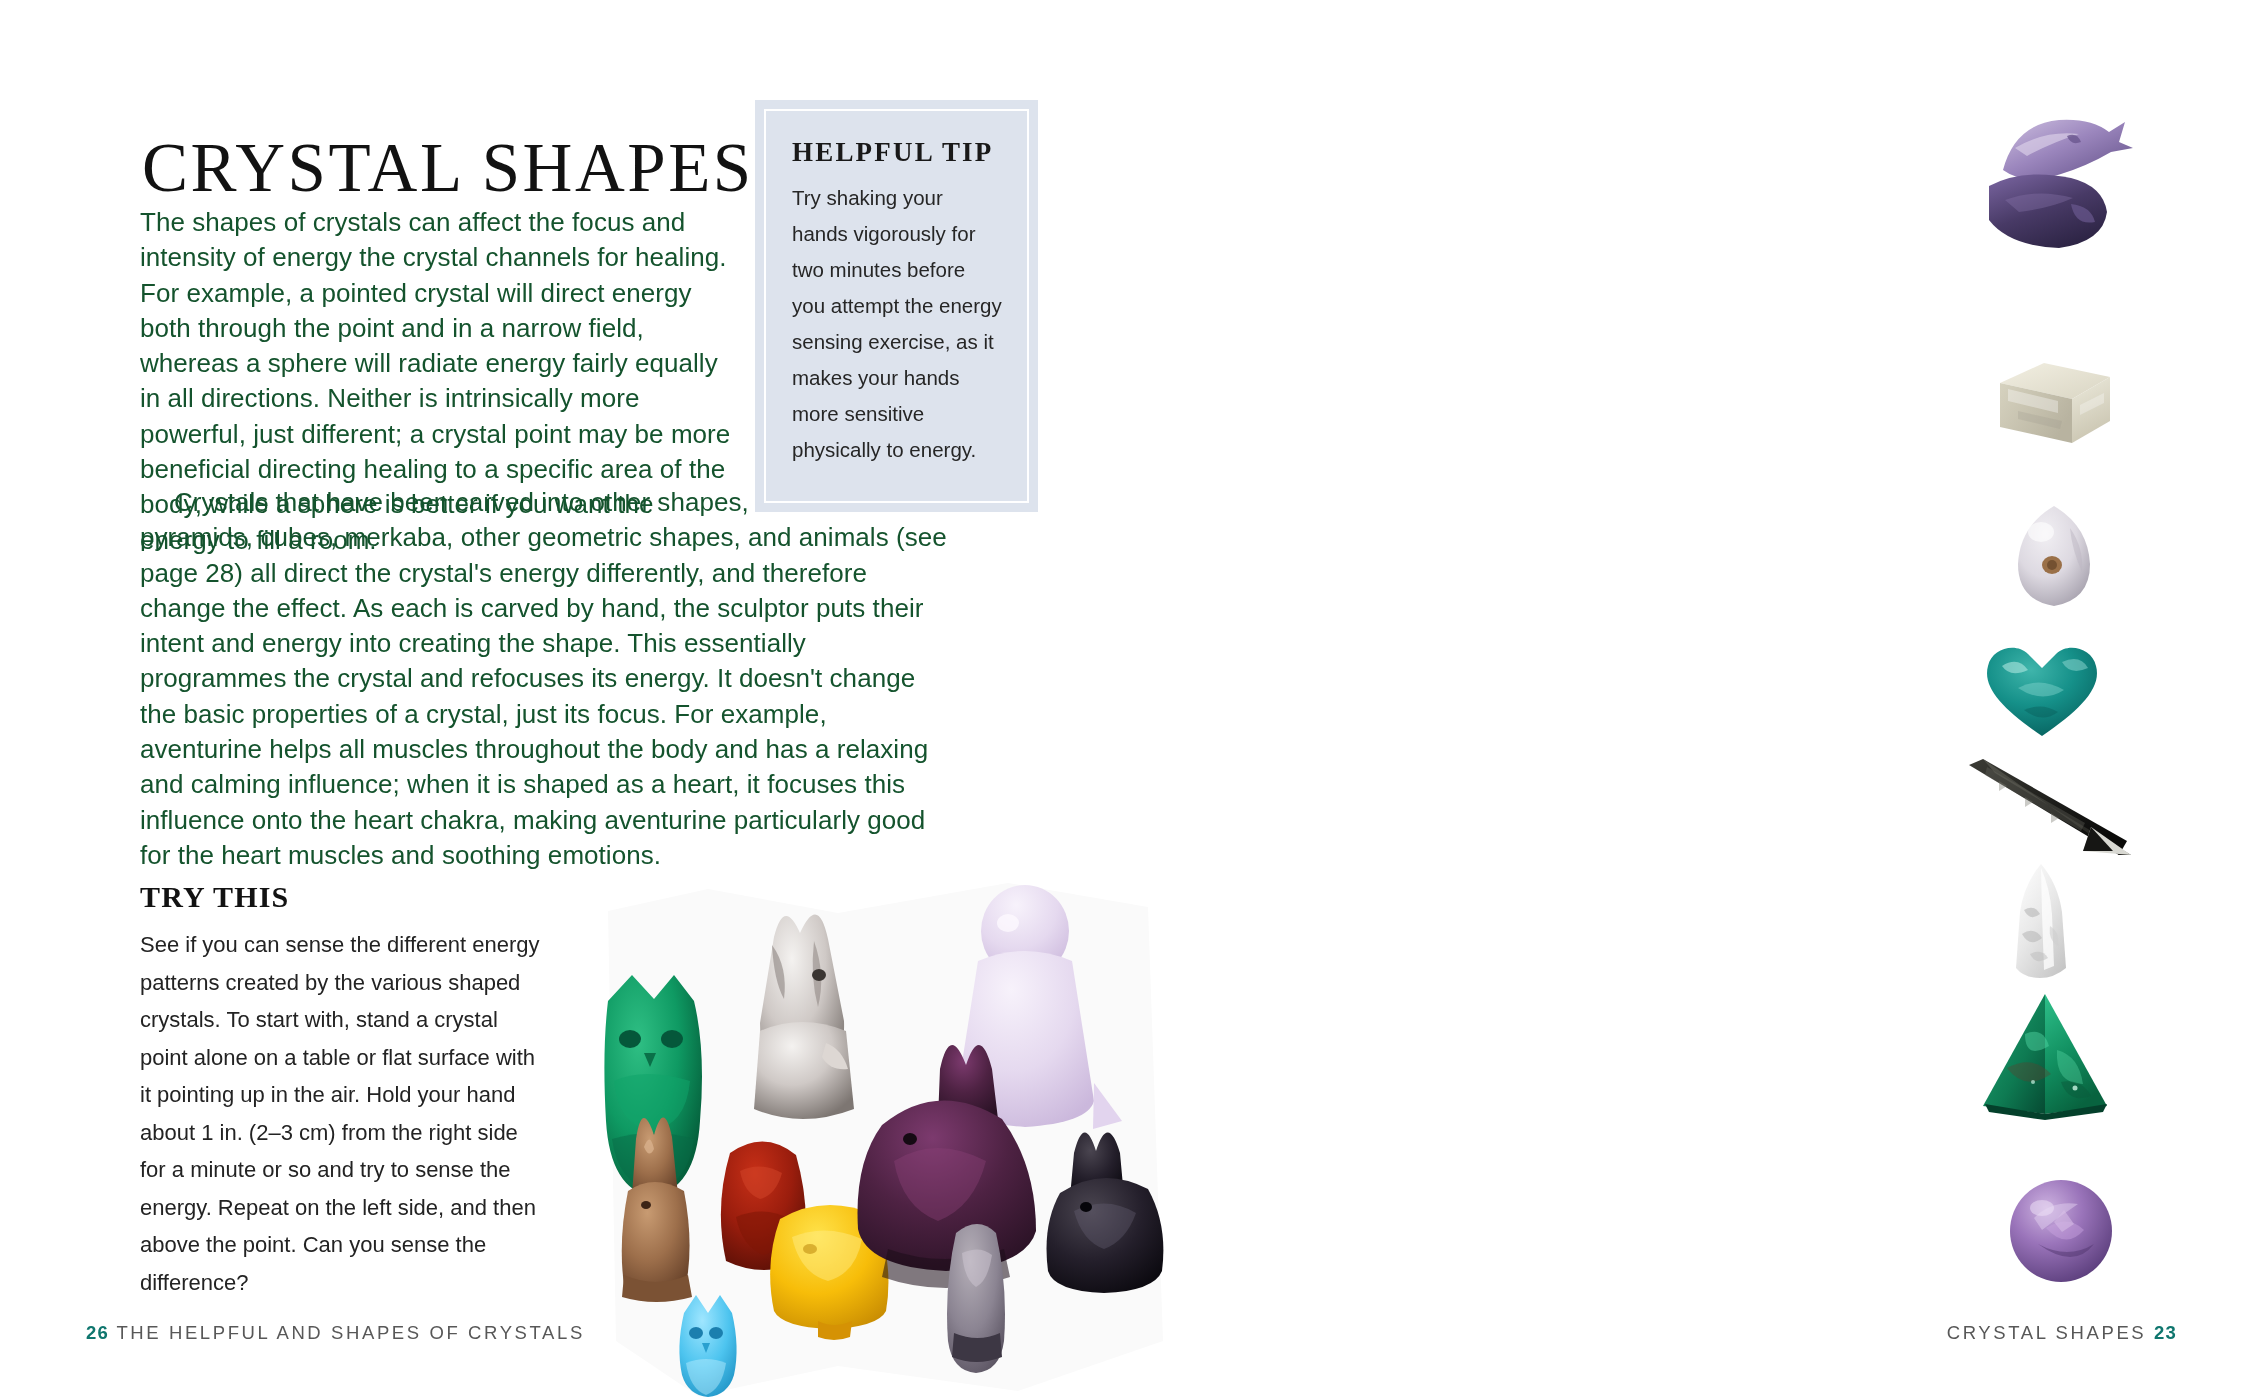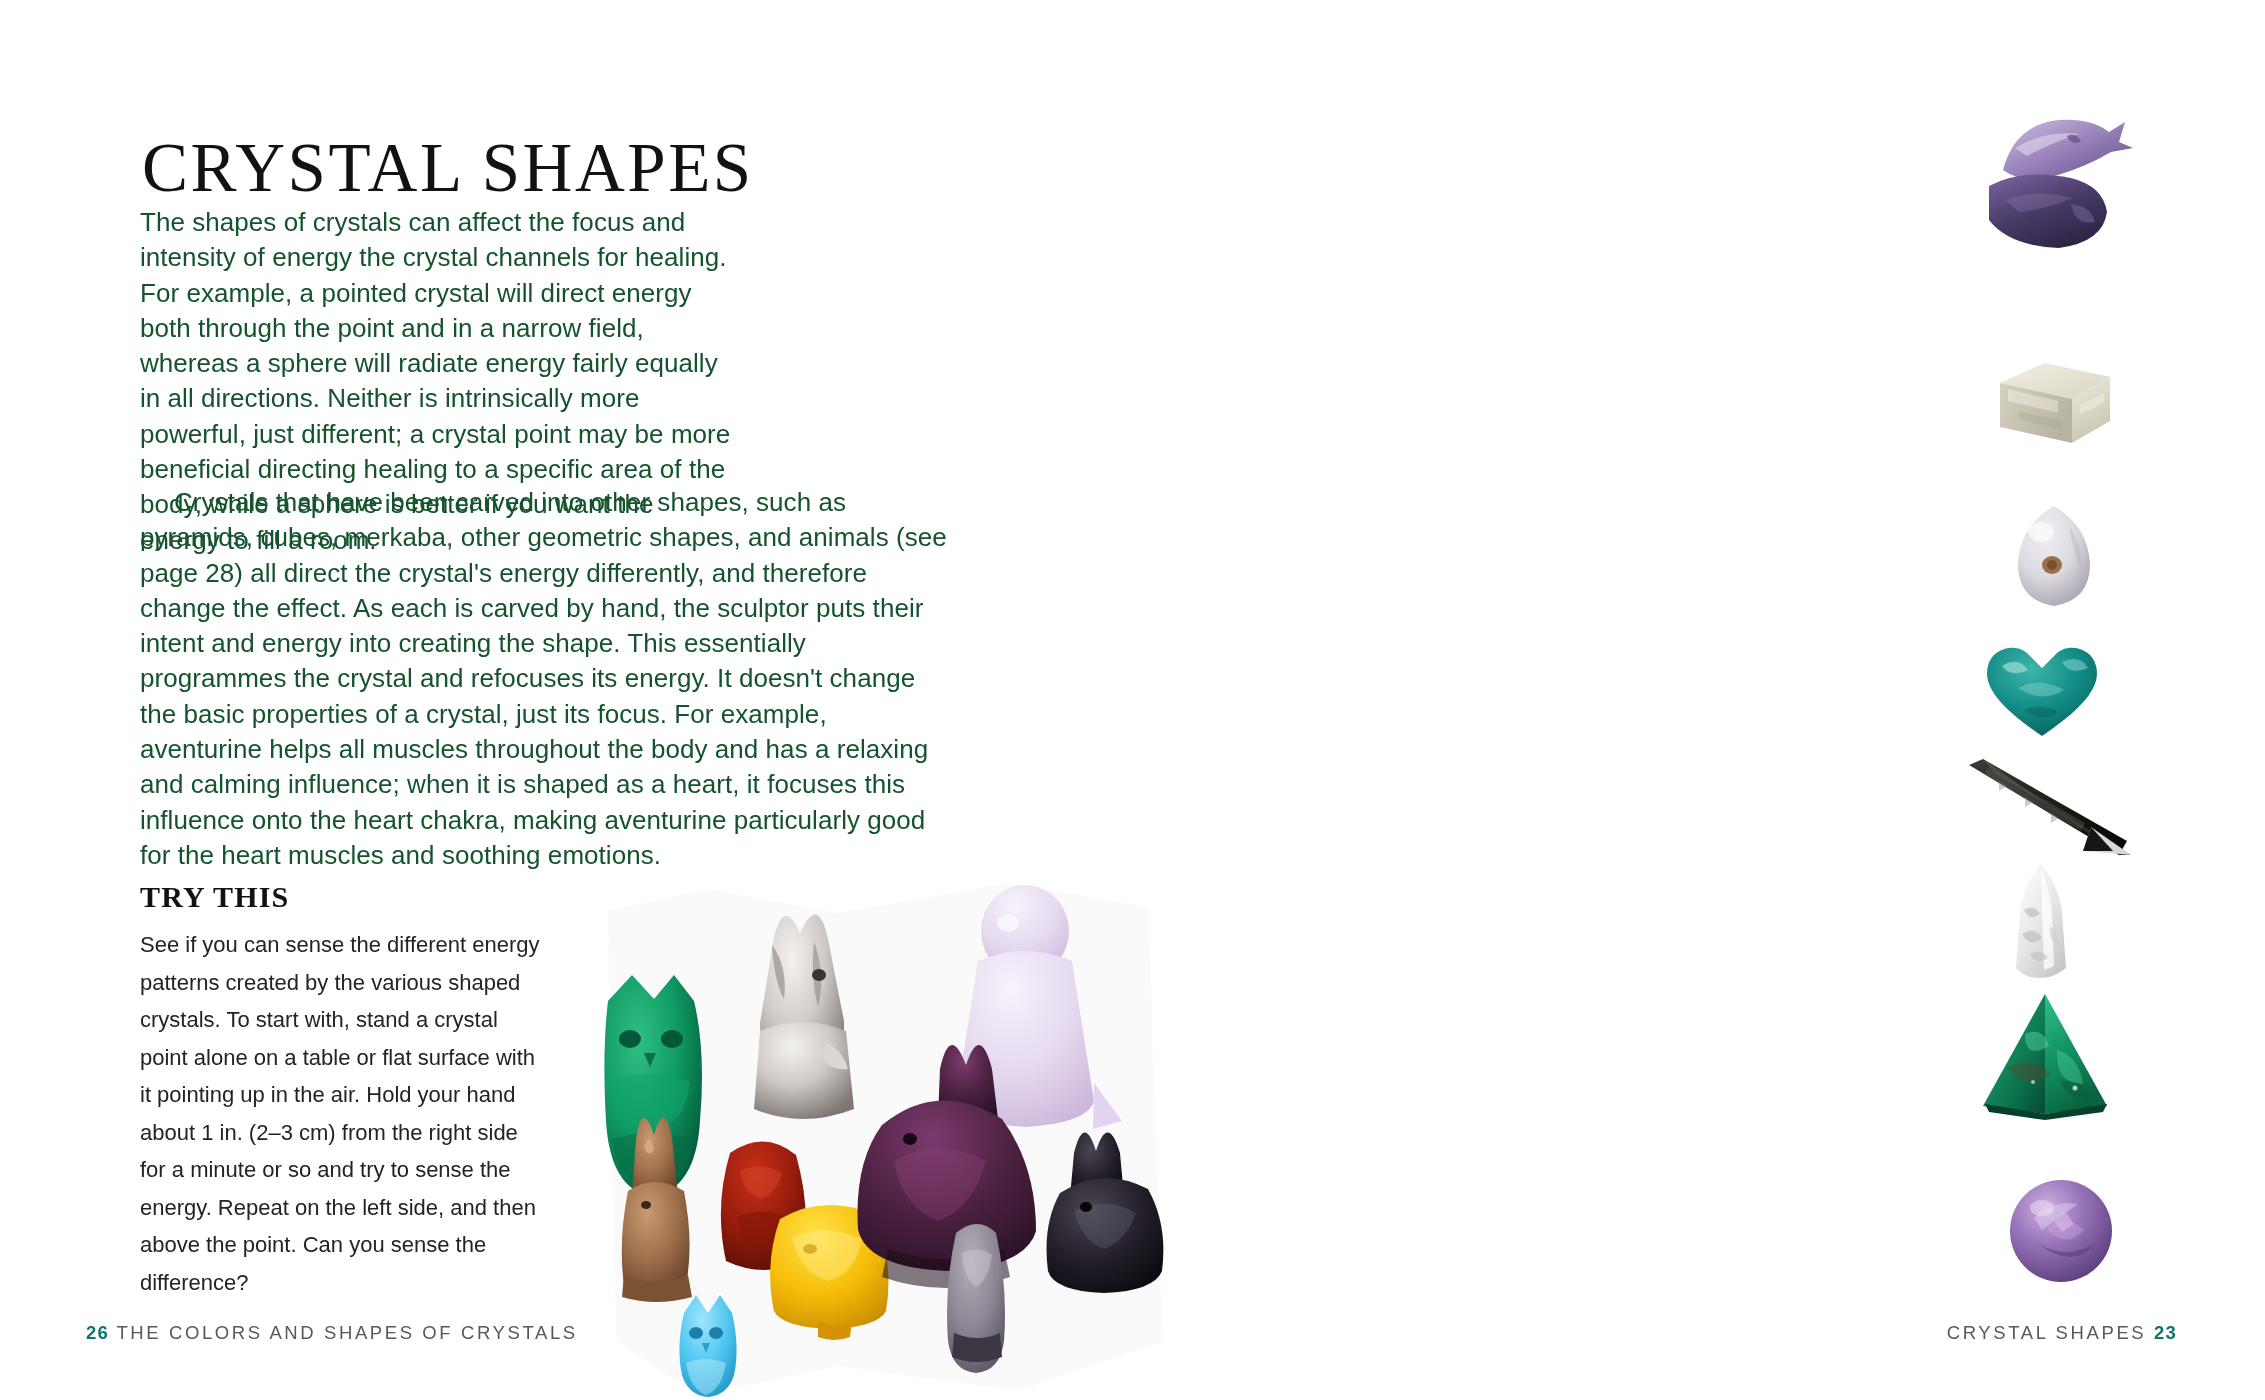--- a/index.html
+++ b/index.html
@@ -169,20 +169,26 @@
     <h1 class="chapter-title">CRYSTAL SHAPES</h1>
 
     <div class="body-col">
       <p class="body-p">The shapes of crystals can affect the focus and intensity of energy the crystal channels for healing. For example, a pointed crystal will direct energy both through the point and in a narrow field, whereas a sphere will radiate energy fairly equally in all directions. Neither is intrinsically more powerful, just different; a crystal point may be more beneficial directing healing to a specific area of the body, while a sphere is better if you want the energy to fill a room.</p>
     </div>
 
     <div class="body-col-wide">
       <p class="body-p indent">Crystals that have been carved into other shapes, such as pyramids, cubes, merkaba, other geometric shapes, and animals (see page 28) all direct the crystal's energy differently, and therefore change the effect. As each is carved by hand, the sculptor puts their intent and energy into creating the shape. This essentially programmes the crystal and refocuses its energy. It doesn't change the basic properties of a crystal, just its focus. For example, aventurine helps all muscles throughout the body and has a relaxing and calming influence; when it is shaped as a heart, it focuses this influence onto the heart chakra, making aventurine particularly good for the heart muscles and soothing emotions.</p>
     </div>
 
+    <aside class="tip-box">
+      <div class="tip-inner">
+        <h2 class="tip-title">HELPFUL TIP</h2>
+        <p class="tip-text">Try shaking your hands vigorously for two minutes before you attempt the energy sensing exercise, as it makes your hands more sensitive physically to energy.</p>
+      </div>
+    </aside>
 
     <section class="trythis">
       <h2 class="trythis-title">TRY THIS</h2>
       <p class="trythis-text">See if you can sense the different energy patterns created by the various shaped crystals. To start with, stand a crystal point alone on a table or flat surface with it pointing up in the air. Hold your hand about 1 in. (2–3 cm) from the right side for a minute or so and try to sense the energy. Repeat on the left side, and then above the point. Can you sense the difference?</p>
     </section>
 
     <figure class="figurines-photo">
       <svg width="600" height="545" viewBox="0 0 600 545">
         <defs>
           <radialGradient id="gMal" cx="35%" cy="30%" r="75%">
@@ -314,21 +320,21 @@
           <ellipse cx="108" cy="462" rx="7" ry="6" fill="#1b7fae"></ellipse>
           <ellipse cx="128" cy="462" rx="7" ry="6" fill="#1b7fae"></ellipse>
           <path d="M114,472 l8,0 l-4,10 Z" fill="#2aa0d0"></path>
           <path d="M98,492 q20,-8 40,0 q-4,26 -20,32 q-16,-6 -20,-32 Z" fill="#bff0ff" opacity="0.45"></path>
         </g>
       </svg>
     </figure>
 
     <div class="footer footer-left">
       <span class="pg">26</span>
-      <span>THE COLORS AND SHAPES OF CRYSTALS</span>
+      <span>THE HELPFUL AND SHAPES OF CRYSTALS</span>
     </div>
   </div>
 
   <div class="page page-right">
 
     <div class="footer footer-right">
       <span>CRYSTAL SHAPES</span>
       <span class="pg">23</span>
     </div>
   </div>

